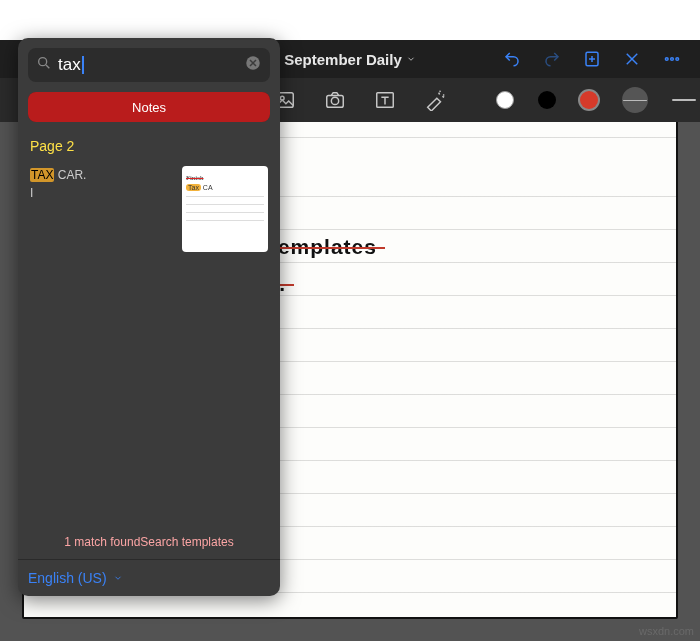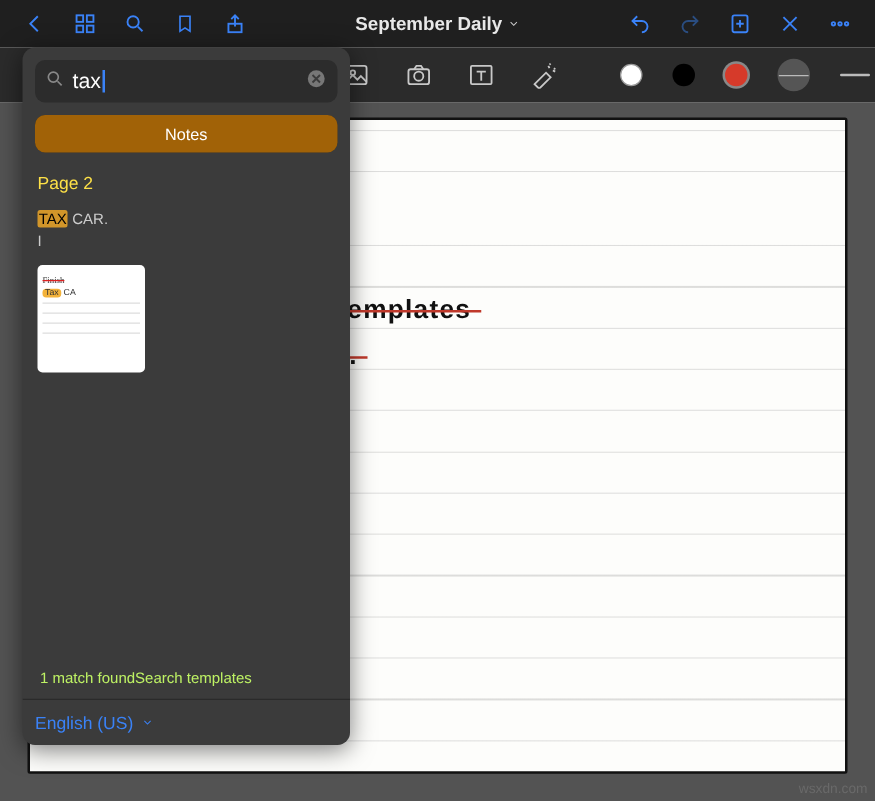--- a/index.html
+++ b/index.html
@@ -1,19 +1,19 @@
 <!DOCTYPE html>
 <html><head>
 <meta charset="utf-8">
 <style>
   * { margin: 0; padding: 0; box-sizing: border-box; font-family: -apple-system, "Helvetica Neue", sans-serif; }
   body { width: 700px; height: 641px; background: #fff; overflow: hidden; position: relative; }
   
   
-  .topbar { height: 38px; background: #1f1f1f; display: flex; align-items: center; padding: 0 8px; color: #3a82f7; position: relative; z-index: 5; }
+  .topbar { height: 38px; background: #1f1f1f; display: flex; align-items: center; padding: 0 8px; color: #3a82f7; position: relative; z-index: 5; margin-top: 40px; }
   .topbar .icon { width: 24px; height: 24px; margin: 0 8px; display: flex; align-items: center; justify-content: center; cursor: pointer; }
   .topbar .spacer { flex: 1; }
   .topbar .title { color: #e8e8e8; font-size: 15px; font-weight: 600; display: flex; align-items: center; gap: 4px; }
   .topbar svg { stroke: currentColor; fill: none; stroke-width: 2; }
 
   
   .toolrow { height: 44px; background: #2b2b2b; display: flex; align-items: center; padding: 0 12px; gap: 24px; color: #c8c8c8; position: relative; z-index: 1; }
   .toolrow .left-group, .toolrow .right-group { display:flex; align-items:center; gap:24px; }
   .toolrow .spacer { flex:1; }
   .toolrow .tool-icon { width: 26px; height: 26px; display:flex; align-items:center; justify-content:center; cursor:pointer; }
@@ -24,33 +24,33 @@
 
   
   .search-panel { position:absolute; top:38px; left:18px; width:262px; height:558px; background:#3b3b3b; border-radius:10px; box-shadow:0 4px 20px rgba(0,0,0,0.5); z-index:10; display:flex; flex-direction:column; color:#ddd; overflow:hidden; }
   .search-input-row { display:flex; align-items:center; background:#2c2c2c; margin:10px; border-radius:8px; padding:4px 8px; height:34px; }
   .search-input-row .sicon { color:#888; margin-right:6px; }
   .search-input-row .clear { color:#777; cursor:pointer; }
   .caret { display:inline-block; width:2px; height:18px; background:#3a82f7; vertical-align:middle; margin-left:1px; }
 
   .seg { display:flex; margin:0 10px 8px 10px; background:#2c2c2c; border-radius:8px; height:30px; font-size:13px; }
   .seg div { flex:1; display:flex; align-items:center; justify-content:center; cursor:pointer; color:#ccc; }
-  .seg .active { background:#a16207; border-radius:8px; color:#fff; }
+  .seg .active { background:#b91c1c; border-radius:8px; color:#fff; }
 
   .result-head { padding:8px 12px; font-size:14px; color:#fde047; }
-  .result-body { display:flex; padding:4px 12px 0 12px; gap:10px;flex-direction:column; }
+  .result-body { display:flex; padding:4px 12px 0 12px; gap:10px; }
   .result-text { flex:1; font-size:12px; color:#ccc; line-height:1.5; }
   .result-text .hl { background:#d2962a; color:#000; border-radius:2px; padding:0 1px; }
   .result-thumb { width:86px; height:86px; background:#fff; border-radius:4px; position:relative; font-size:5px; padding:6px 4px; color:#333; overflow:hidden; }
   .result-thumb .tline { margin:2px 0; font-family:"Comic Sans MS",cursive; font-size:7px; white-space:nowrap; }
   .result-thumb .strike { text-decoration:line-through; text-decoration-color:#d22; }
   .result-thumb .thl { background:#f3b23a; border-radius:3px; padding:0 2px; }
 
   .panel-spacer { flex:1; }
-  .panel-footer1 { display:flex; justify-content:flex-start; padding:10px 14px; font-size:12px; color:#bef264; }
+  .panel-footer1 { display:flex; justify-content:center; padding:10px 14px; font-size:12px; color:#fca5a5; }
   .panel-footer2 { display:flex; justify-content:flex-start; align-items:center; gap:6px; padding:10px; font-size:14px; color:#3a82f7; border-top:1px solid #2a2a2a; }
 
   
   .page-wrap { position:absolute; top:82px; left:0; right:0; bottom:0; background:#535353; padding:12px 22px 22px 22px; }
   .page { background:#fdfdfb; width:100%; height:100%; border:2px solid #111; border-radius:2px; position:relative; padding:40px 26px 0 22px;
           background-image: repeating-linear-gradient(to bottom, transparent 0, transparent 32px, rgba(160,160,160,0.35) 32px, rgba(160,160,160,0.35) 33px);
           background-position: 0 68px;
           overflow:hidden; }
   .page .title { font-family:"Comic Sans MS","Marker Felt",cursive; font-size:34px; font-weight:700; letter-spacing:3px; margin-bottom:24px; color:#000; text-decoration:underline; text-underline-offset:6px; }
   .page .line { font-family:"Comic Sans MS","Marker Felt",cursive; font-size:21px; font-weight:600; color:#111; margin:0 0 12px 0; letter-spacing:1px; position:relative; padding-left:2px; }

